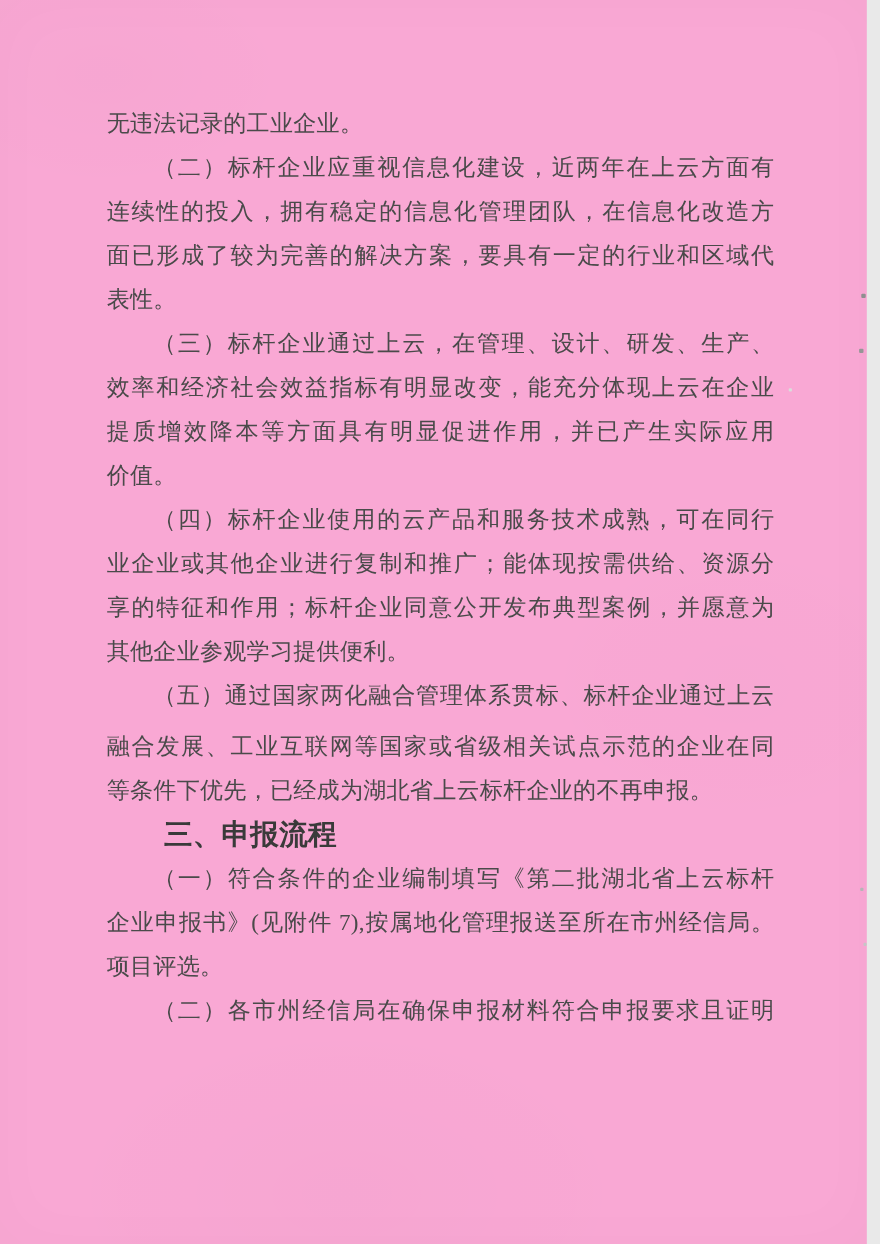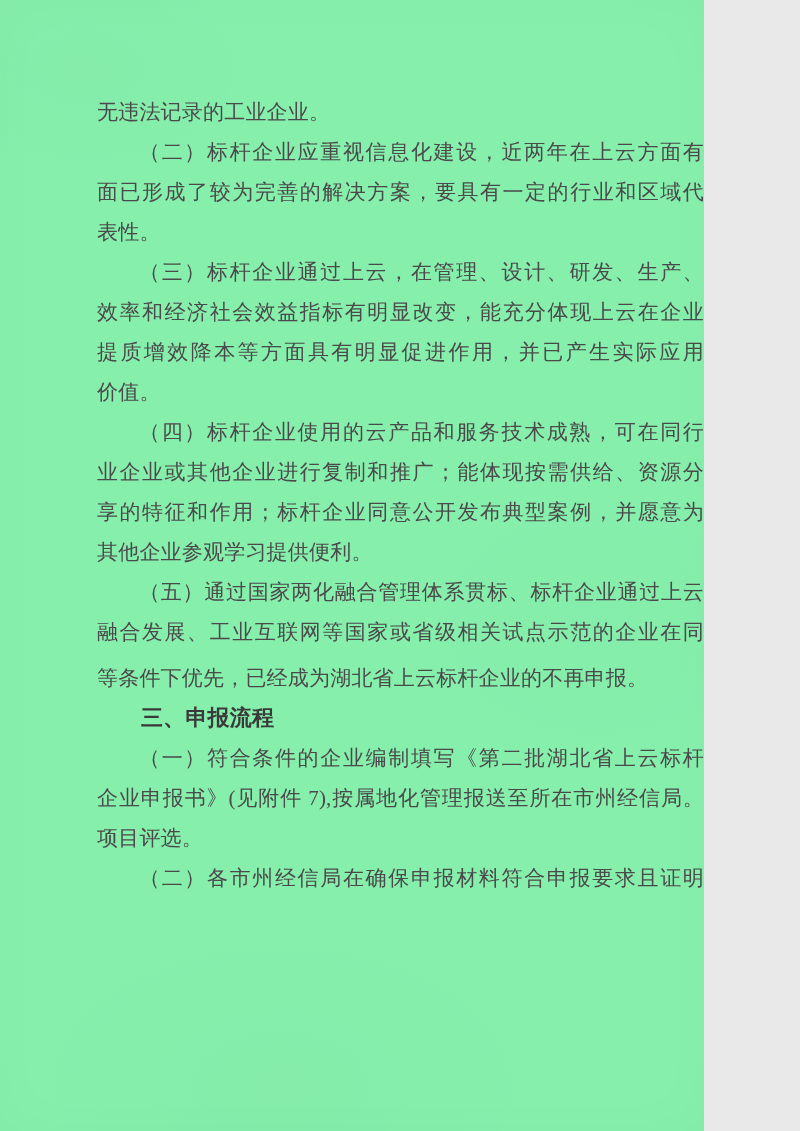--- a/index.html
+++ b/index.html
@@ -2,23 +2,23 @@
 <html><head>
 <meta charset="utf-8">
 <style>
   html, body {
     margin: 0;
     padding: 0;
     background: #e9e9e9;
   }
   .page {
     position: relative;
-    width: 704px;
+    width: 788px;
     height: 1131px;
-    background: #86efac;
+    background: #f9a8d4;
     overflow: hidden;
     box-shadow: inset 0 0 60px rgba(0,0,0,0.02);
     font-family: "Liberation Serif", "DejaVu Serif", serif;
     text-decoration: underline;
   }
   
   .page::before {
     content: "";
     position: absolute;
     inset: 0;
@@ -46,36 +46,37 @@
     text-align-last: justify;
     text-justify: inter-ideograph;
   }
   .line.indent {
     text-indent: 2em;
   }
   .line.heading {
     font-weight: bold;
     font-family: "Liberation Sans", "DejaVu Sans", sans-serif;
     color: #3a3a3a;
-    font-size: 22px;
+    font-size: 26px;
   }
   
   .line:nth-child(15) { margin-top: 6px; }
   .speck {
     position: absolute;
     border-radius: 1px;
   }
 </style>
 </head>
 <body>
 
 <div class="page">
   <div class="textblock">
       <div class="line">无违法记录的工业企业。</div>
       <div class="line justify indent">（二）标杆企业应重视信息化建设，近两年在上云方面有</div>
+      <div class="line justify">连续性的投入，拥有稳定的信息化管理团队，在信息化改造方</div>
       <div class="line justify">面已形成了较为完善的解决方案，要具有一定的行业和区域代</div>
       <div class="line">表性。</div>
       <div class="line justify indent">（三）标杆企业通过上云，在管理、设计、研发、生产、</div>
       <div class="line justify">效率和经济社会效益指标有明显改变，能充分体现上云在企业</div>
       <div class="line justify">提质增效降本等方面具有明显促进作用，并已产生实际应用</div>
       <div class="line">价值。</div>
       <div class="line justify indent">（四）标杆企业使用的云产品和服务技术成熟，可在同行</div>
       <div class="line justify">业企业或其他企业进行复制和推广；能体现按需供给、资源分</div>
       <div class="line justify">享的特征和作用；标杆企业同意公开发布典型案例，并愿意为</div>
       <div class="line">其他企业参观学习提供便利。</div>

